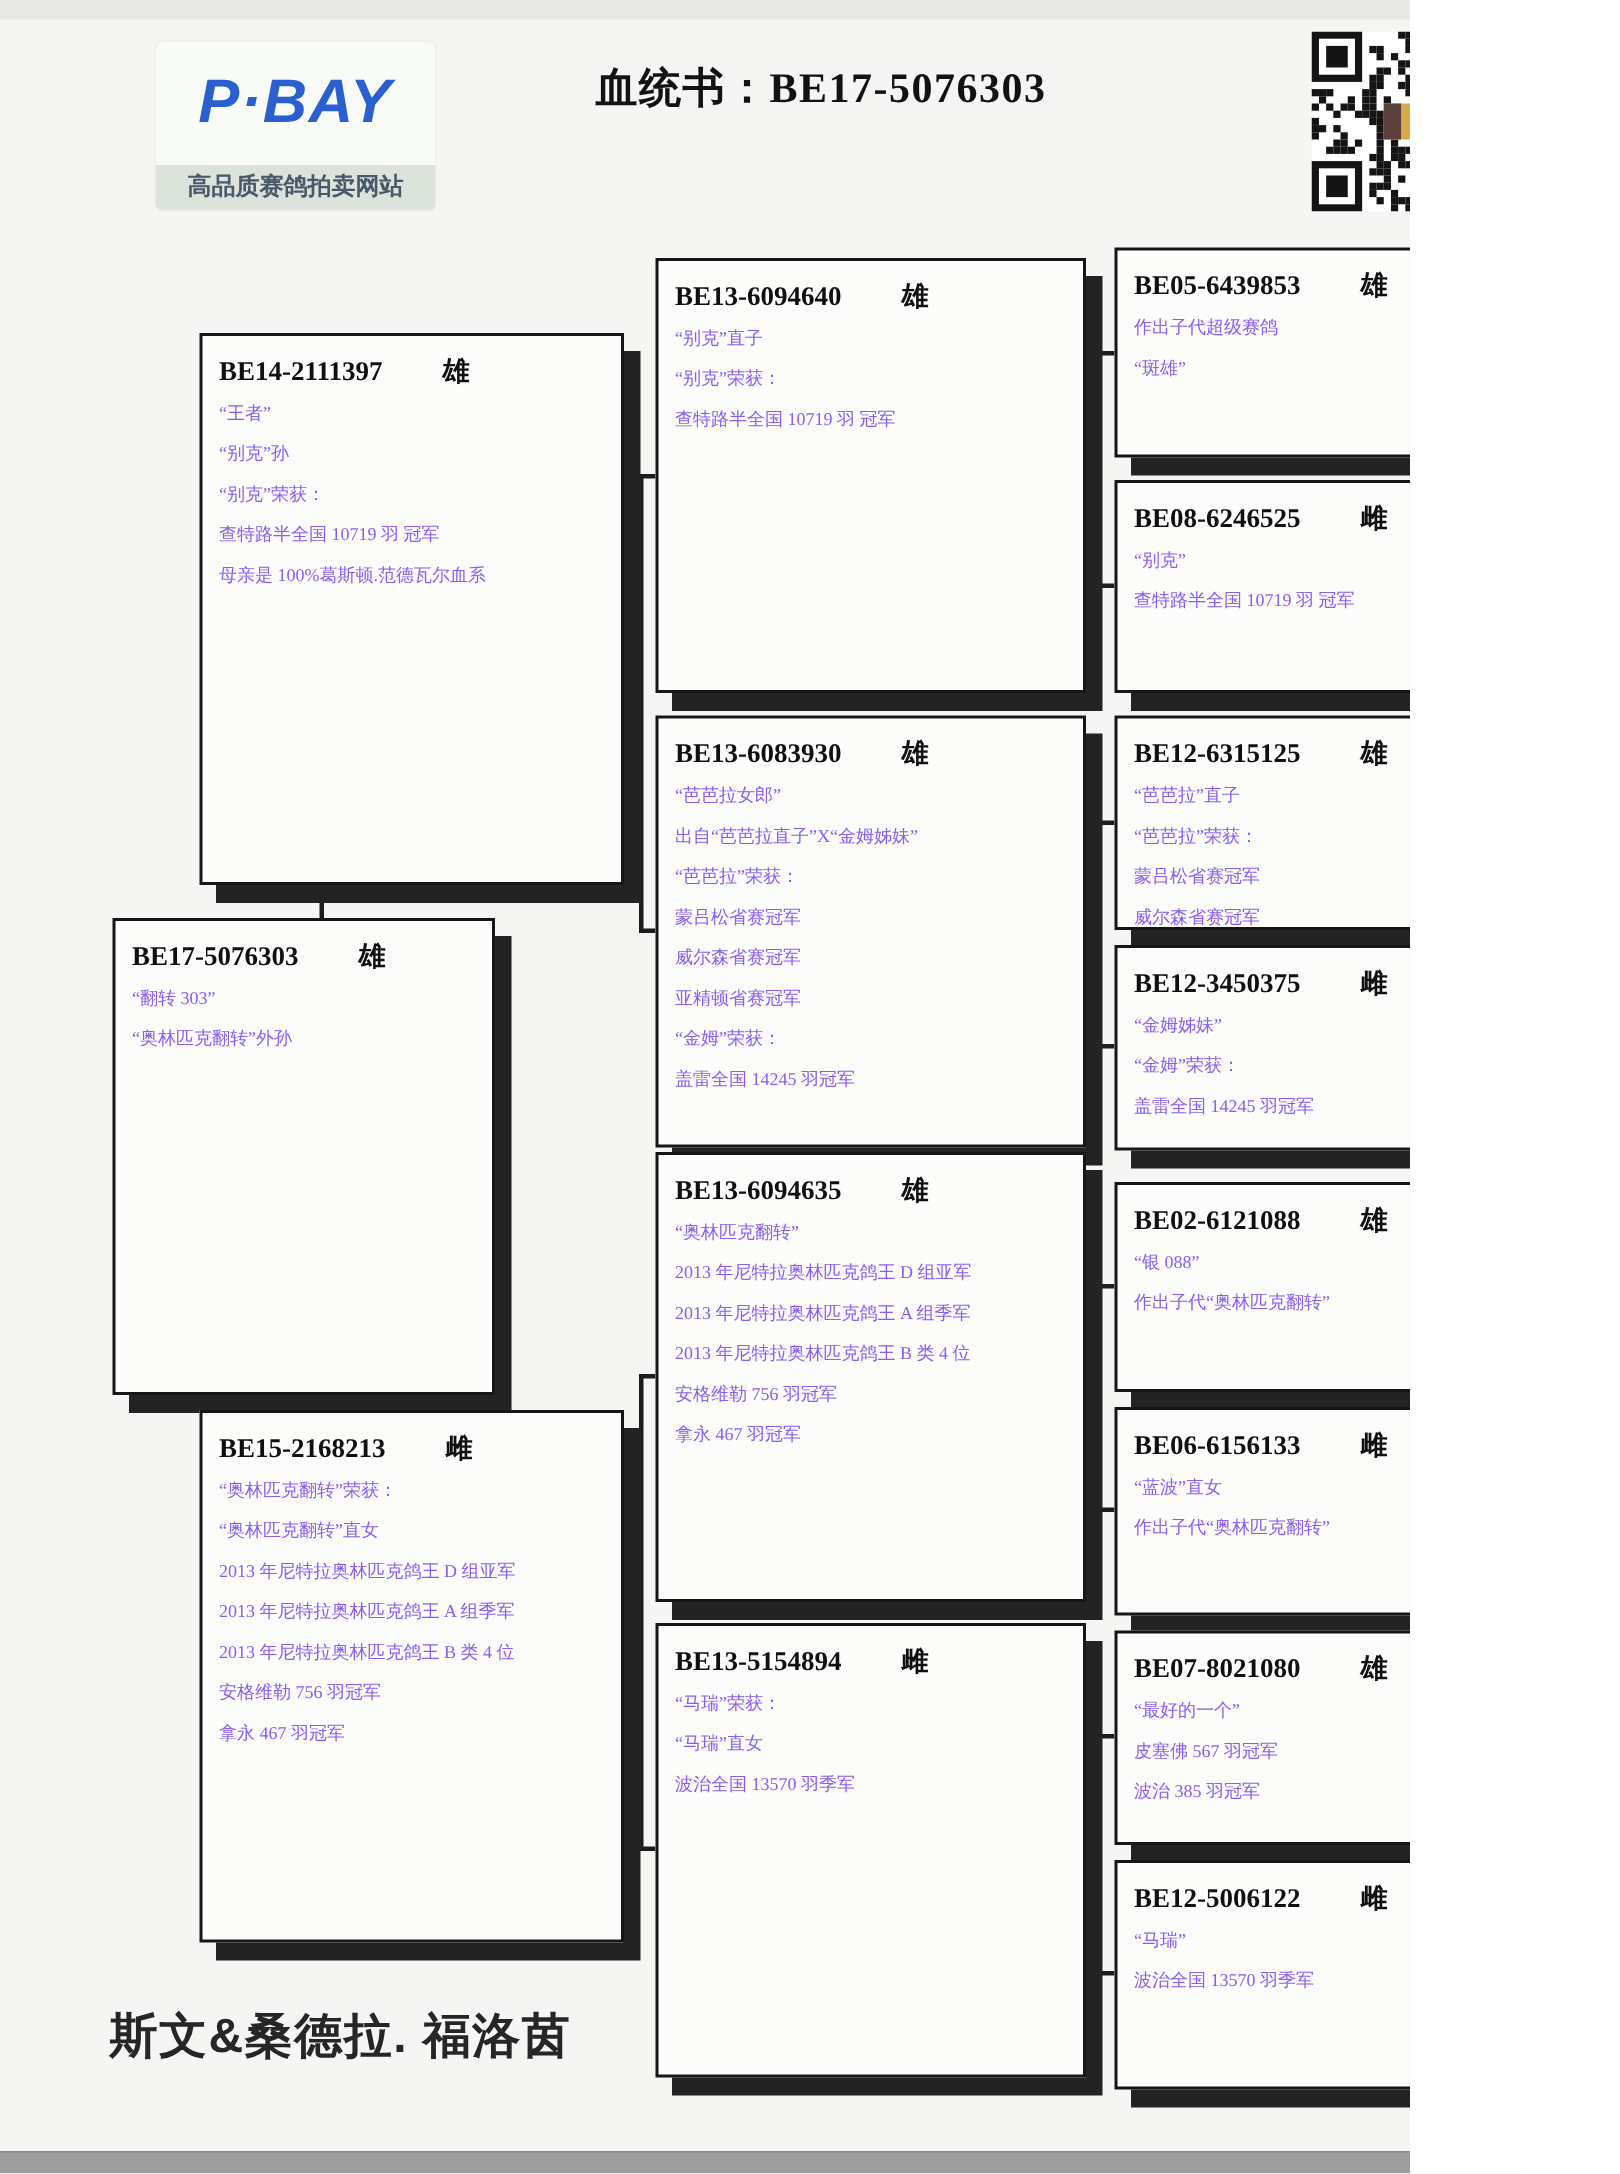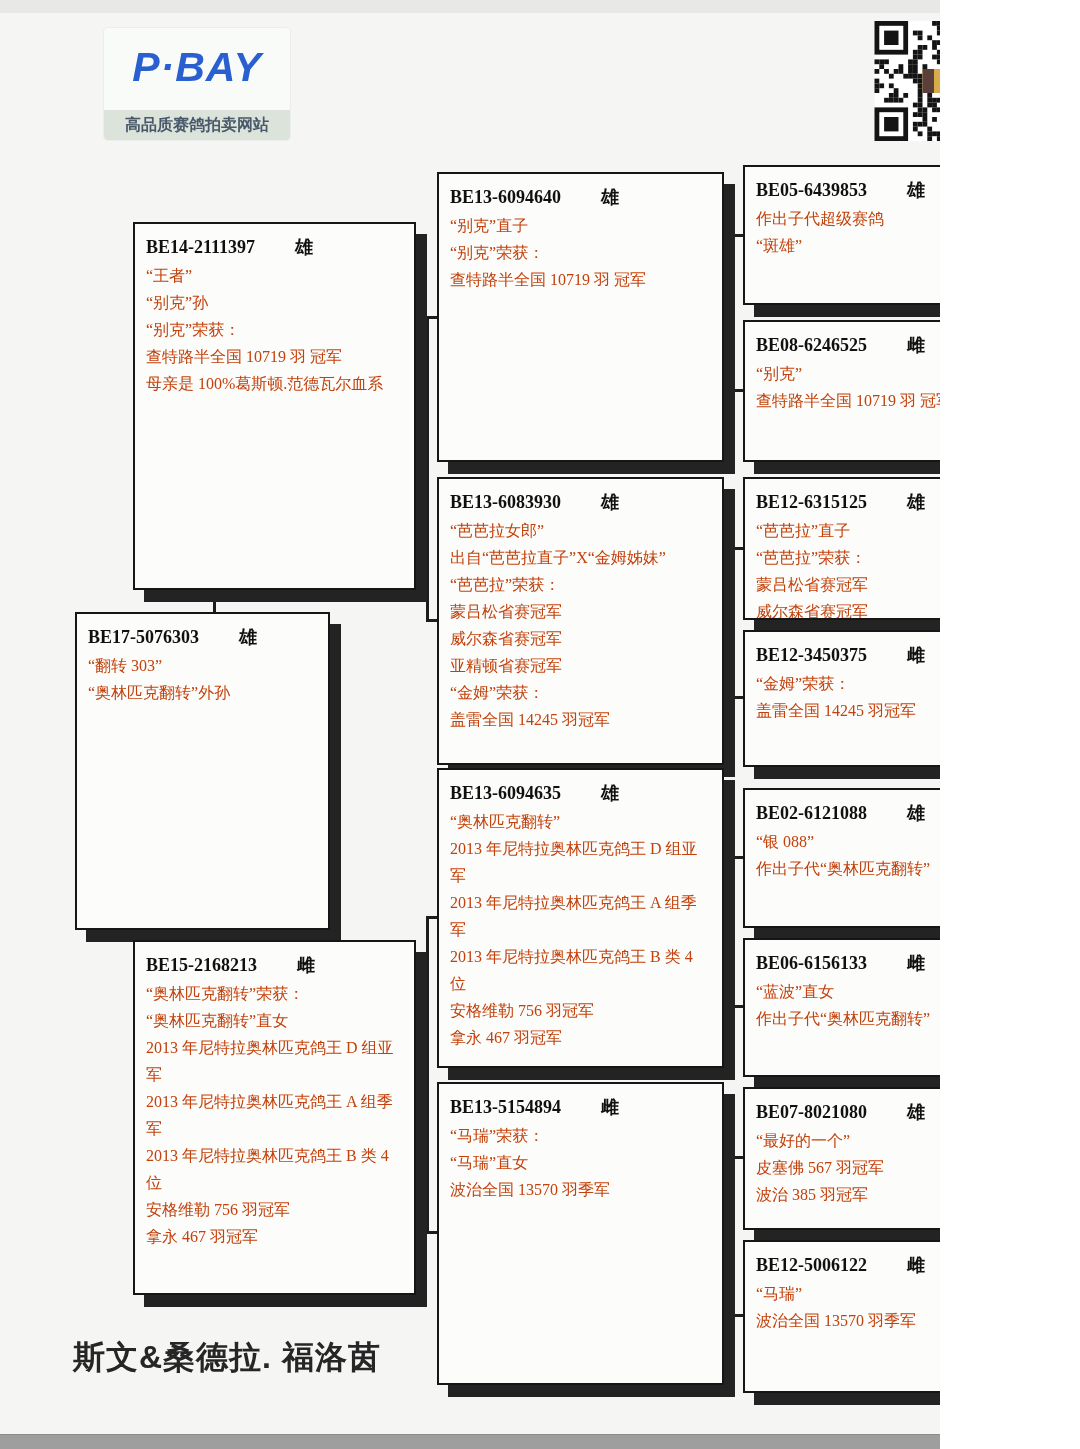--- a/index.html
+++ b/index.html
@@ -16,21 +16,21 @@
   .logo-tagline{height:30px;background:#dce3da;color:#49596b;font-family:"Liberation Sans","DejaVu Sans",sans-serif;
         font-weight:bold;font-size:16px;line-height:30px;text-align:center;border-radius:0 0 4px 4px;}
   .page-title{position:absolute;left:397px;top:40px;font-size:28px;font-weight:bold;letter-spacing:1px;color:#121212;}
   .qr{position:absolute;left:868px;top:21px;width:133px;height:120px;}
   .qr svg{width:133px;height:120px;display:block;}
 
   
   .pbox{position:absolute;box-sizing:border-box;background:#fcfcfa;border:2px solid #161616;
         box-shadow:11px 12px 0 #232323;padding:8px 11px;overflow:hidden;}
   .ringrow{display:flex;gap:40px;font-weight:bold;font-size:18px;line-height:30px;color:#101010;white-space:nowrap;}
-  .bline{font-size:16px;line-height:27px;color:#c2410c;word-break:break-word;}
+  .bline{font-size:12px;line-height:27px;color:#8b5cf6;word-break:break-word;}
 
   .cline{position:absolute;background:#1c1c1c;}
 
   
   .red-badge{position:absolute;left:971px;top:725px;width:114px;height:114px;border-radius:50%;
         background:rgba(230,108,113,0.82);display:flex;align-items:center;justify-content:center;z-index:6;}
   .red-badge .time{color:#ffffff;font-family:"Liberation Sans","DejaVu Sans",sans-serif;
         font-weight:bold;font-size:30px;letter-spacing:1px;}
   .badge-dot{position:absolute;right:22px;top:19px;width:10px;height:10px;border-radius:50%;background:#ffffff;}
 
@@ -40,20 +40,21 @@
 </head>
 <body>
 
 <div class="page">
   <div class="top-strip"></div>
 
   <div class="logo">
     <div class="logo-text">P·BAY</div>
     <div class="logo-tagline">高品质赛鸽拍卖网站</div>
   </div>
+  <div class="page-title">血统书：BE17-5076303</div>
   <div class="qr" id="qr">
       <svg viewBox="0 0 125 125" xmlns="http://www.w3.org/2000/svg">
         <rect width="125" height="125" fill="#ffffff"></rect>
         <rect x="60" y="0" width="5" height="5" fill="#141414"></rect>
         <rect x="65" y="0" width="5" height="5" fill="#141414"></rect>
         <rect x="65" y="5" width="5" height="5" fill="#141414"></rect>
         <rect x="70" y="5" width="5" height="5" fill="#141414"></rect>
         <rect x="80" y="5" width="5" height="5" fill="#141414"></rect>
         <rect x="40" y="10" width="5" height="5" fill="#141414"></rect>
         <rect x="45" y="10" width="5" height="5" fill="#141414"></rect>
@@ -417,20 +418,21 @@
         <div class="bline">威尔森省赛冠军</div>
       </div>
   </div>
 
   <div class="pbox" style="left:743px;top:630px;width:282px;height:137px">
     <div class="ringrow">
       <span>BE12-3450375</span>
       <span>雌</span>
     </div>
     <div>
+        <div class="bline">“金姆姊妹”</div>
         <div class="bline">“金姆”荣获：</div>
         <div class="bline">盖雷全国 14245 羽冠军</div>
       </div>
   </div>
 
   <div class="pbox" style="left:743px;top:788px;width:282px;height:140px">
     <div class="ringrow">
       <span>BE02-6121088</span>
       <span>雄</span>
     </div>

